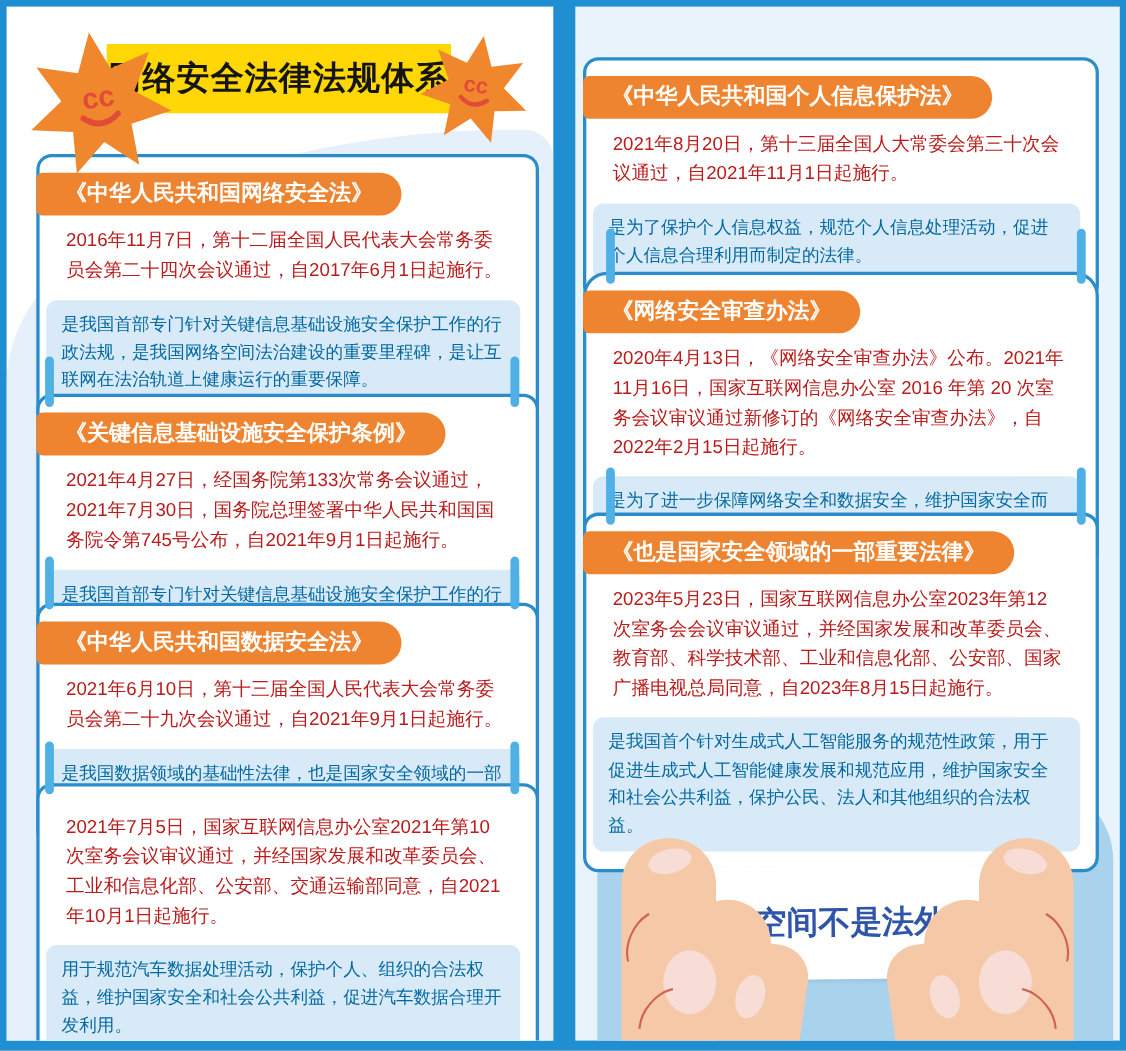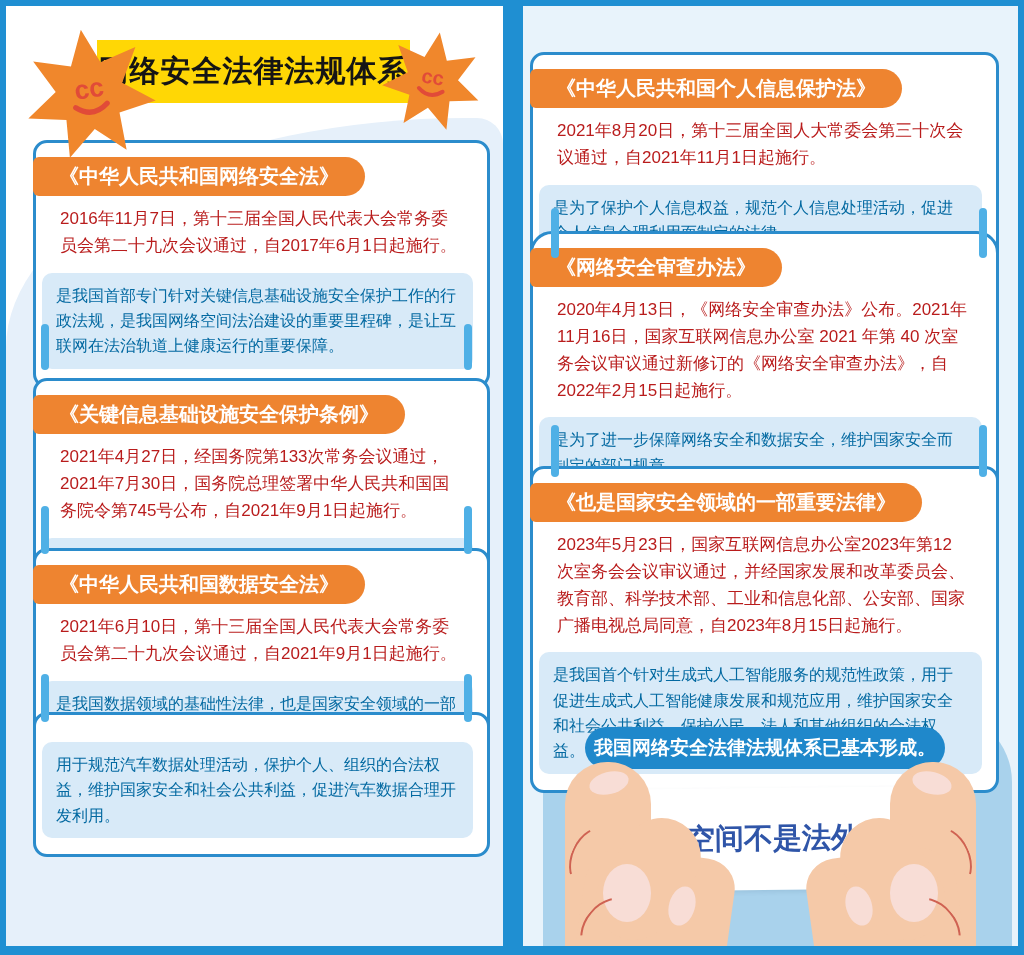--- a/index.html
+++ b/index.html
@@ -110,77 +110,75 @@
     <div class="star r">
       <svg class="star-svg" viewBox="0 0 100 100">
         <polygon fill="#f0872c" points="50,0 61.3,26.6 89.1,18.8 75.4,44.2 98.7,61.1 70.3,66.2 71.7,95 50,76 28.3,95 29.7,66.2 1.3,61.1 24.6,44.2 10.9,18.8 38.7,26.6"></polygon>
         <text x="50" y="52" text-anchor="middle" font-size="20" font-weight="bold" fill="#e14b38">cc</text>
         <path d="M38,58 Q50,68 62,58" fill="none" stroke="#e14b38" stroke-width="4" stroke-linecap="round"></path>
       </svg>
     </div>
 
     <div class="card" style="top:134px;">
       <div class="law-pill">《中华人民共和国网络安全法》</div>
-      <div class="law-body">2016年11月7日，第十三届全国人民代表大会常务委员会第二十九次会议通过，自2017年6月1日起施行。</div>
+      <div class="law-body">2016年11月7日，第十二届全国人民代表大会常务委员会第二十四次会议通过，自2017年6月1日起施行。</div>
       <div class="law-note">是我国首部专门针对关键信息基础设施安全保护工作的行政法规，是我国网络空间法治建设的重要里程碑，是让互联网在法治轨道上健康运行的重要保障。</div>
     </div>
 
-    <div class="card" style="top:352px;margin-top:20px;">
+    <div class="card" style="top:352px;">
       <div class="law-pill">《关键信息基础设施安全保护条例》</div>
       <div class="law-body">2021年4月27日，经国务院第133次常务会议通过，2021年7月30日，国务院总理签署中华人民共和国国务院令第745号公布，自2021年9月1日起施行。</div>
       <div class="law-note">是我国首部专门针对关键信息基础设施安全保护工作的行政法规。</div>
     </div>
 
     <div class="card" style="top:542px;">
       <div class="law-pill">《中华人民共和国数据安全法》</div>
       <div class="law-body">2021年6月10日，第十三届全国人民代表大会常务委员会第二十九次会议通过，自2021年9月1日起施行。</div>
       <div class="law-note">是我国数据领域的基础性法律，也是国家安全领域的一部重要法律。</div>
     </div>
 
     <div class="card" style="top:706px;">
+      <div class="law-body">2021年7月5日，国家互联网信息办公室2021年第10次室务会议审议通过，并经国家发展和改革委员会、工业和信息化部、公安部、交通运输部同意，自2021年10月1日起施行。</div>
       <div class="law-note">用于规范汽车数据处理活动，保护个人、组织的合法权益，维护国家安全和社会公共利益，促进汽车数据合理开发利用。</div>
     </div>
 
     <div class="conn" style="left:35px;top:318px;height:46px;"></div>
     <div class="conn" style="left:458px;top:318px;height:46px;"></div>
     <div class="conn" style="left:35px;top:500px;height:48px;"></div>
     <div class="conn" style="left:458px;top:500px;height:48px;"></div>
     <div class="conn" style="left:35px;top:668px;height:48px;"></div>
     <div class="conn" style="left:458px;top:668px;height:48px;"></div>
   </div>
 
   <div class="panel right">
 
     <div class="card" style="top:46px;">
       <div class="law-pill">《中华人民共和国个人信息保护法》</div>
       <div class="law-body">2021年8月20日，第十三届全国人大常委会第三十次会议通过，自2021年11月1日起施行。</div>
       <div class="law-note">是为了保护个人信息权益，规范个人信息处理活动，促进个人信息合理利用而制定的法律。</div>
     </div>
 
-    <div class="card" style="top:225px;border-radius:22px;">
+    <div class="card" style="top:241px;border-radius:22px;">
       <div class="law-pill">《网络安全审查办法》</div>
-      <div class="law-body">2020年4月13日，《网络安全审查办法》公布。2021年11月16日，国家互联网信息办公室 2021 年第 40 次室务会议审议通过新修订的《网络安全审查办法》，自2022年2月15日起施行。</div>
+      <div class="law-body">2020年4月13日，《网络安全审查办法》公布。2021年11月16日，国家互联网信息办公室 2016 年第 20 次室务会议审议通过新修订的《网络安全审查办法》，自2022年2月15日起施行。</div>
       <div class="law-note">是为了进一步保障网络安全和数据安全，维护国家安全而制定的部门规章。</div>
     </div>
 
     <div class="card" style="top:460px;">
       <div class="law-pill">《也是国家安全领域的一部重要法律》</div>
       <div class="law-body">2023年5月23日，国家互联网信息办公室2023年第12次室务会会议审议通过，并经国家发展和改革委员会、教育部、科学技术部、工业和信息化部、公安部、国家广播电视总局同意，自2023年8月15日起施行。</div>
       <div class="law-note">是我国首个针对生成式人工智能服务的规范性政策，用于促进生成式人工智能健康发展和规范应用，维护国家安全和社会公共利益，保护公民、法人和其他组织的合法权益。</div>
     </div>
 
     <div class="conn" style="left:28px;top:202px;height:50px;"></div>
     <div class="conn" style="left:456px;top:202px;height:50px;"></div>
     <div class="conn" style="left:28px;top:419px;height:52px;"></div>
     <div class="conn" style="left:456px;top:419px;height:52px;"></div>
 
     <div class="end-blob"></div>
-    <div class="end-pill">
-      <span>我国网络安全法律法规体系已基本形成。</span>
-    </div>
 
     <div class="hand l">
       <div class="finger"></div>
       <div class="palm"></div>
       <div class="thumb"></div>
       <div class="nail n1"></div>
       <div class="nail n2"></div>
       <div class="nail n3"></div>
       <div class="crease c1"></div>
       <div class="crease c2"></div>

